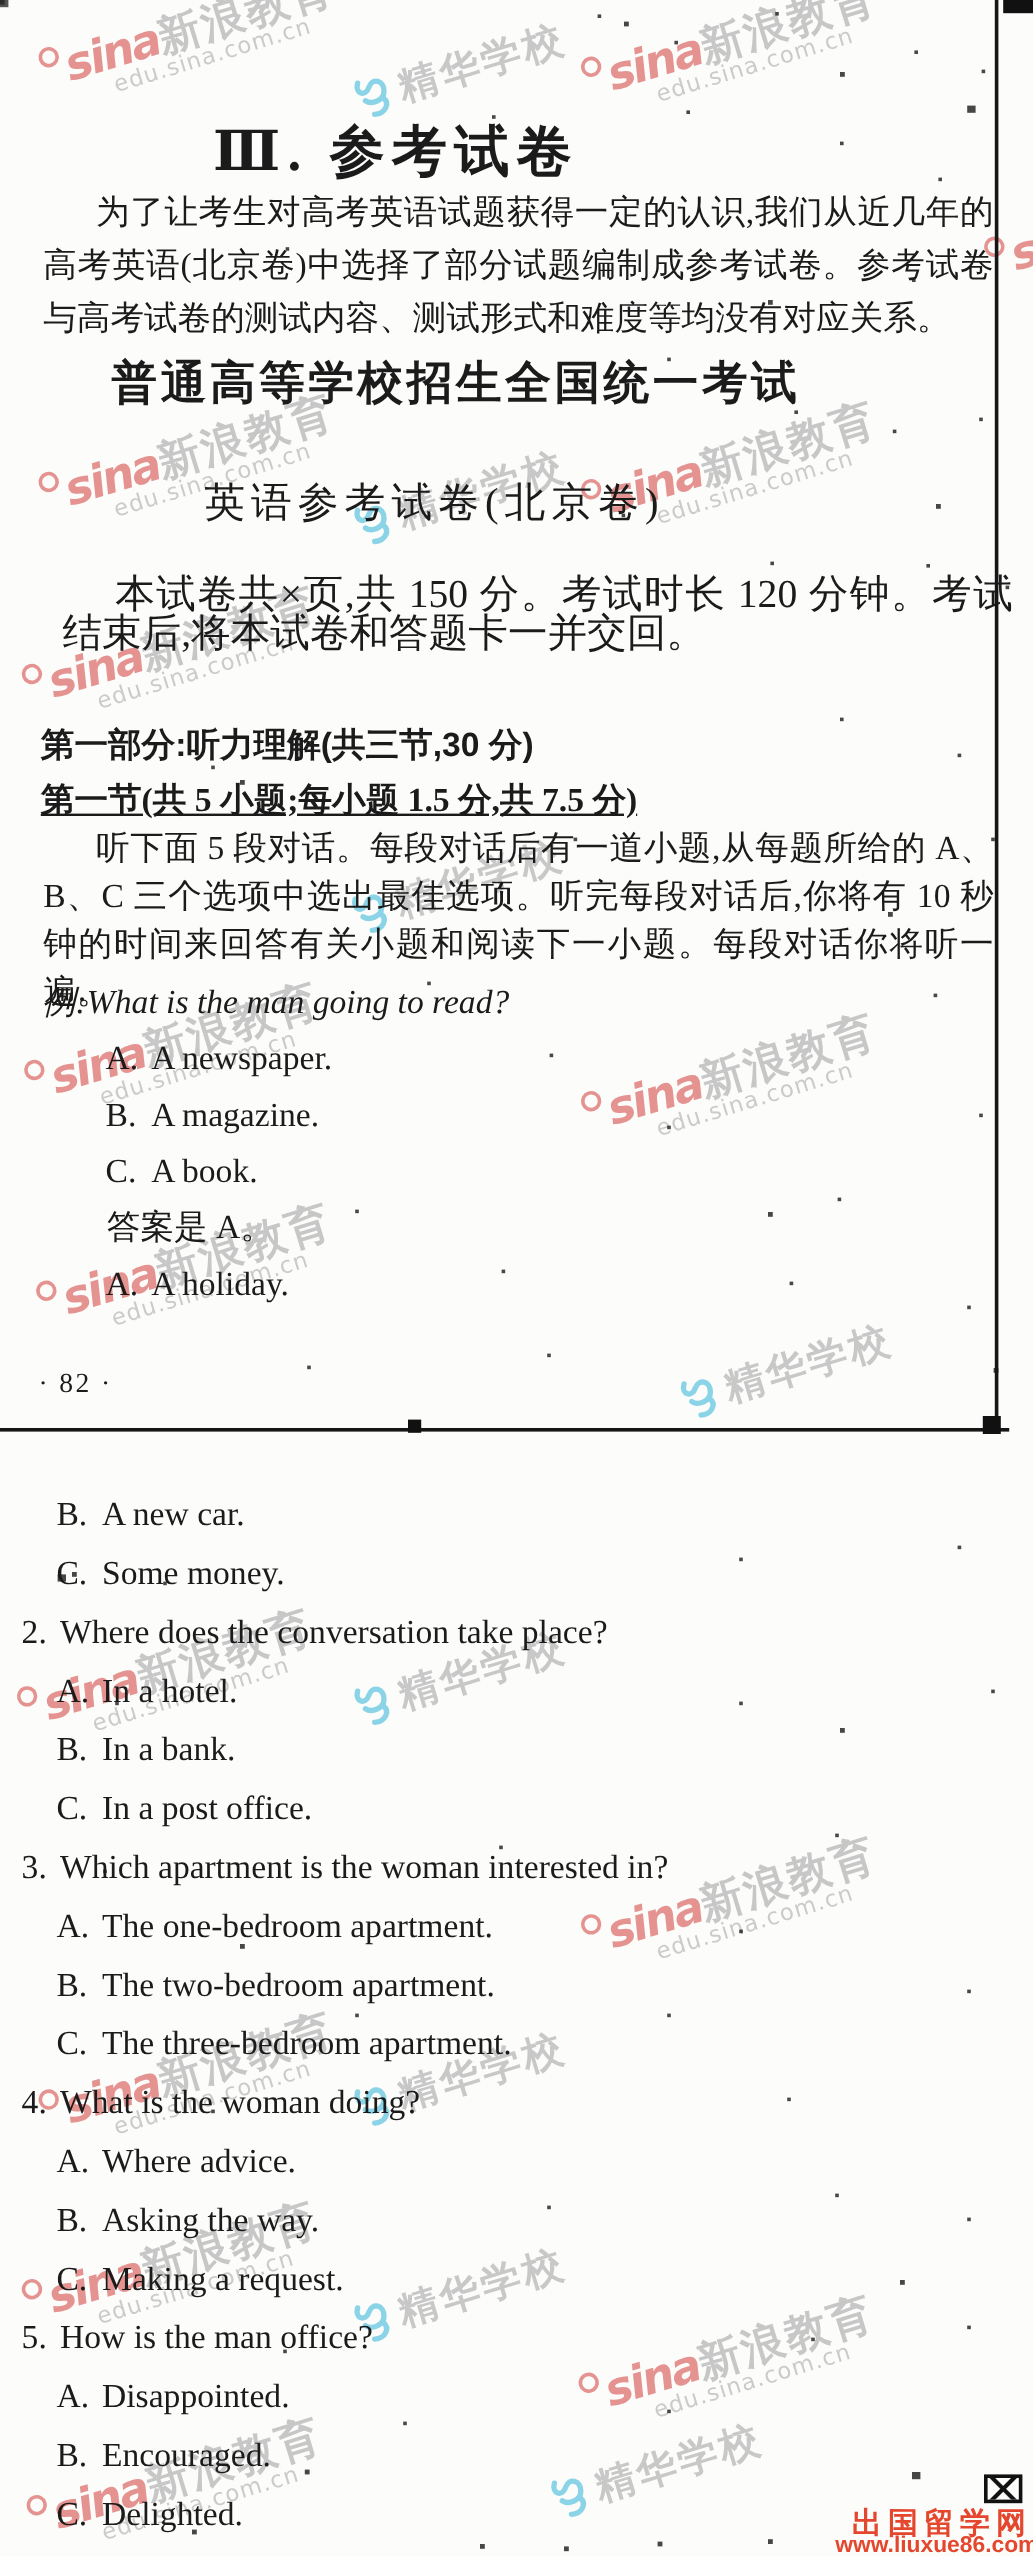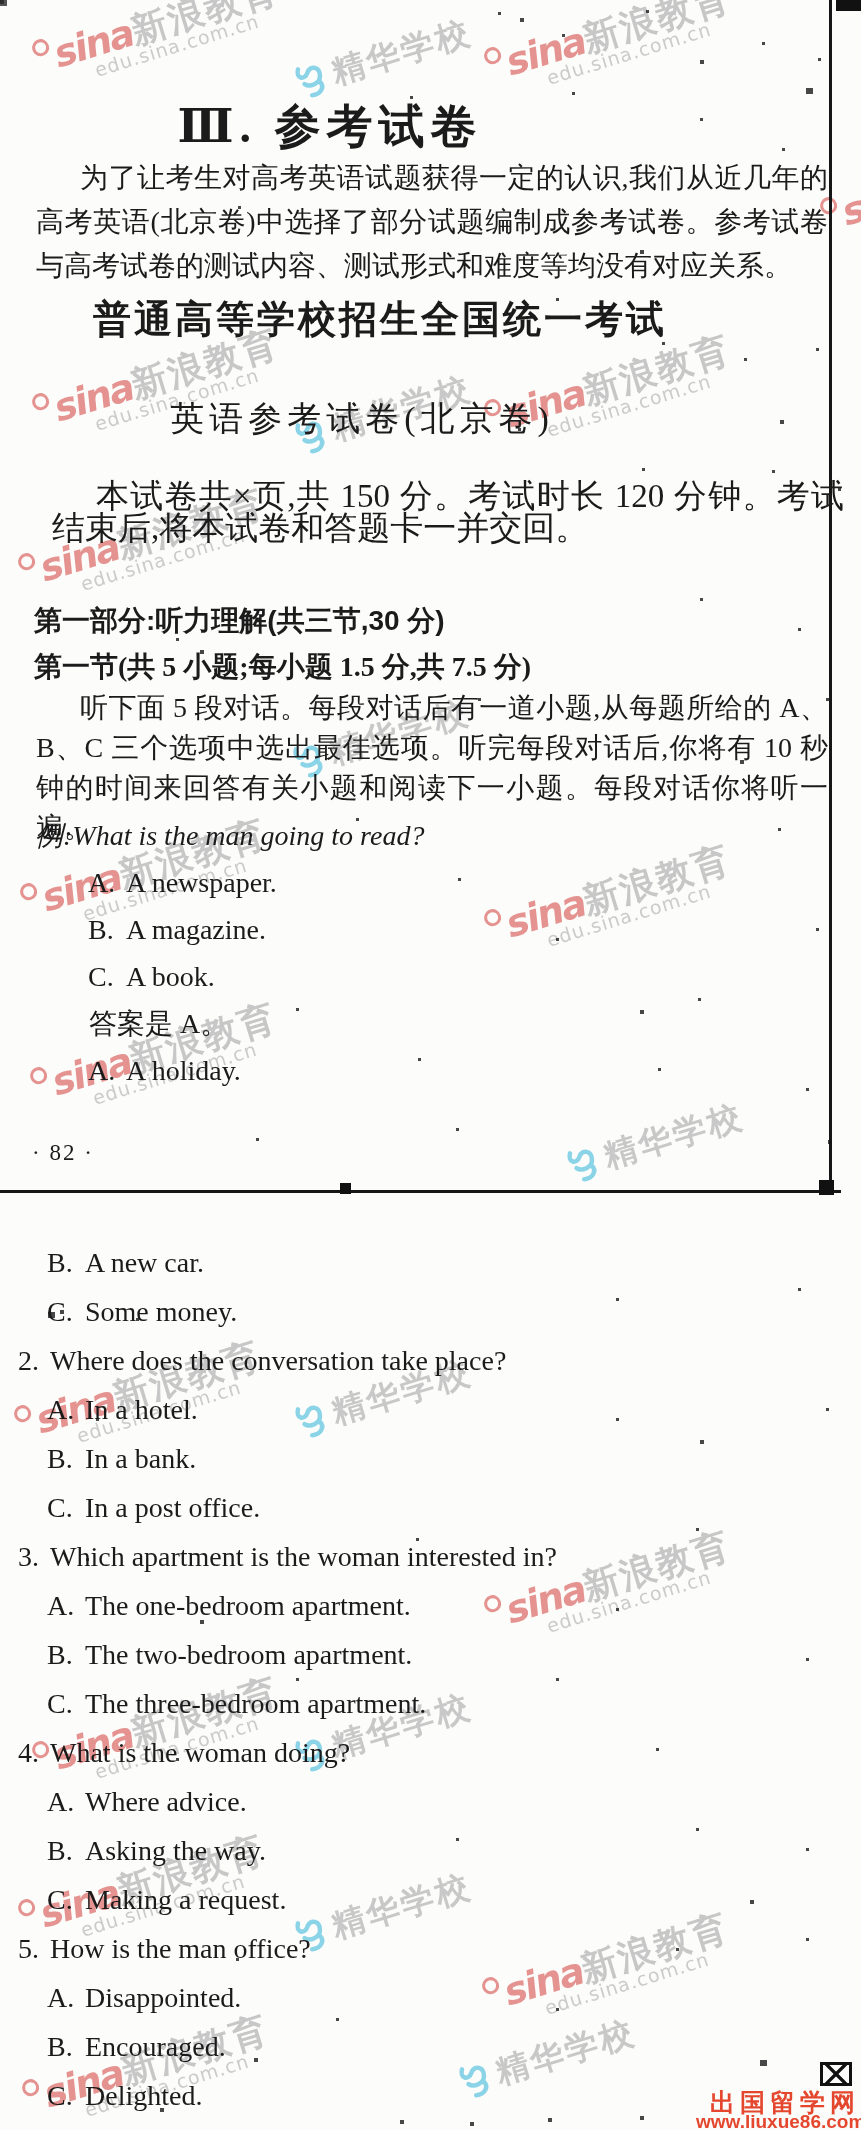--- a/index.html
+++ b/index.html
@@ -24,21 +24,21 @@
   .ticksq{position:absolute;left:340px;top:1183px;width:11px;height:11px;background:#111;z-index:3;}
   .topmark{position:absolute;left:836px;top:0;width:25px;height:11px;background:#111;z-index:3;}
   
   .pg{position:absolute;left:0;top:0;width:100%;z-index:2;}
   .title{position:absolute;top:96px;left:0;width:660px;text-align:center;font-size:46px;font-weight:bold;letter-spacing:6px;}
   .intro{position:absolute;top:156px;left:36px;width:792px;font-size:28px;line-height:44px;text-indent:44px;text-align:justify;}
   .h1{position:absolute;top:294px;left:0;width:760px;text-align:center;font-size:38px;font-weight:bold;letter-spacing:3px;}
   .h2{position:absolute;top:396px;left:0;width:724px;text-align:center;font-size:34px;letter-spacing:5px;}
   .note{position:absolute;top:480px;left:52px;width:792px;font-size:33px;line-height:32px;text-indent:44px;text-align:justify;}
   .part{position:absolute;top:602px;left:34px;font-size:28px;font-weight:bold;font-family:"Liberation Sans","DejaVu Sans",sans-serif;}
-  .sect{position:absolute;top:648px;left:34px;font-size:28px;font-weight:bold;}
+  .sect{position:absolute;top:648px;left:34px;font-size:28px;font-weight:bold;text-decoration:underline;}
   .instr{position:absolute;top:688px;left:36px;width:792px;font-size:28px;line-height:40px;text-indent:44px;text-align:justify;}
   .exblock{position:absolute;top:812px;left:0;width:828px;}
   .exblock .row{height:47px;line-height:47px;}
   .p2block{position:absolute;top:1238px;left:0;width:828px;}
   .p2block .row{height:49px;line-height:49px;}
   .row{white-space:nowrap;font-size:28px;}
   .exq{padding-left:35px;font-style:italic;}
   .ans{padding-left:89px;}
   .p1 .qrow{padding-left:30px;}
   .p1 .opt{padding-left:88px;}

